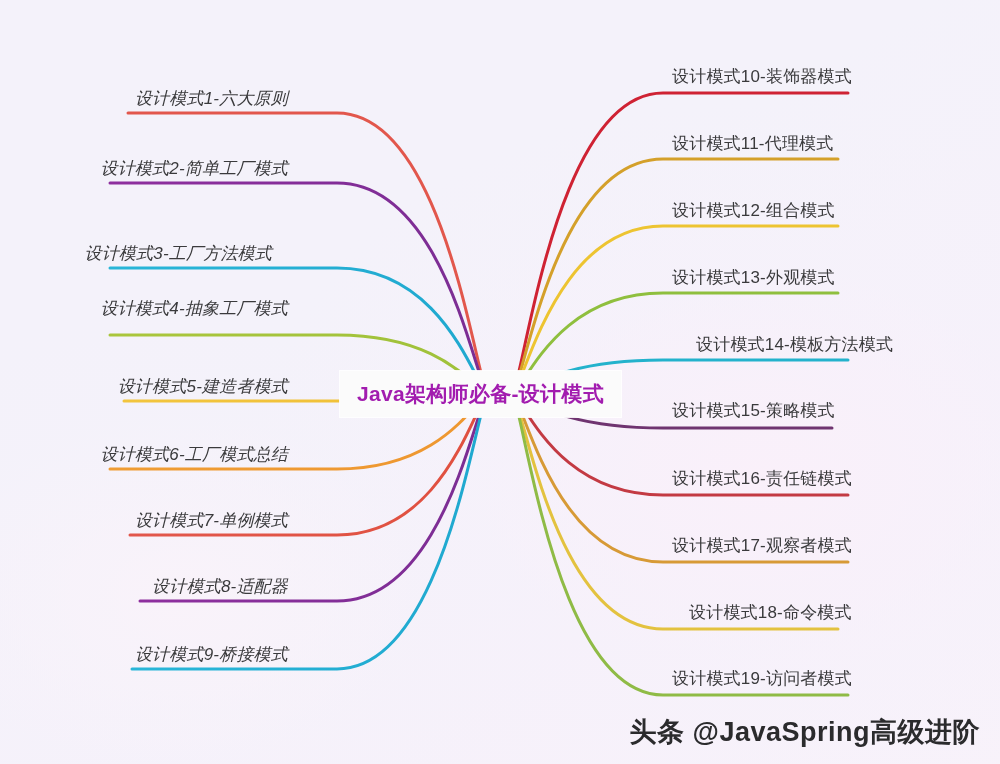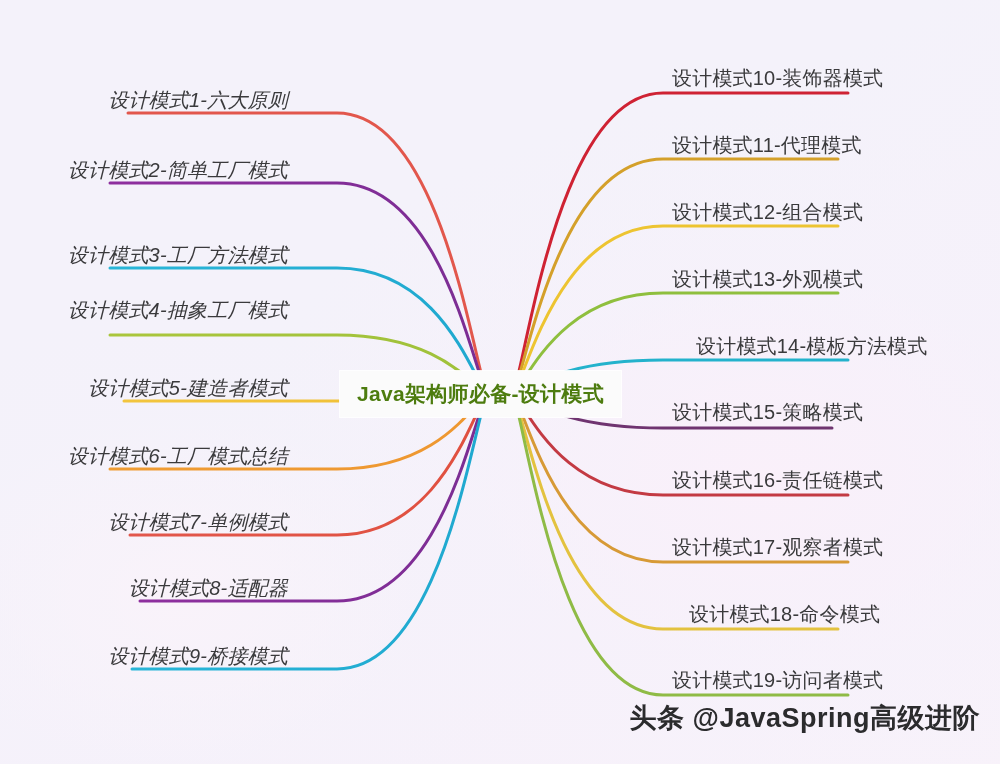--- a/index.html
+++ b/index.html
@@ -26,21 +26,21 @@
   #wires {
     position: absolute;
     left: 0;
     top: 0;
     width: 1000px;
     height: 764px;
     pointer-events: none;
   }
   .node-label {
     position: absolute;
-    font-size: 20px;
+    font-size: 17px;
     color: #3a3a3c;
     white-space: nowrap;
     letter-spacing: 0.2px;
     line-height: 1;
   }
   .node-label.left  { text-align: right; font-style: italic; }
   .node-label.right { text-align: left; }
 
   #center-node {
     position: absolute;
@@ -50,28 +50,28 @@
     height: 46px;
     background: #fbfbfb;
     display: flex;
     align-items: center;
     justify-content: center;
     box-shadow: 0 0 0 1px rgba(255,255,255,0.9);
   }
   #center-node-text {
     font-size: 21px;
     font-weight: bold;
-    color: #4d7c0f;
+    color: #a21caf;
     white-space: nowrap;
     letter-spacing: 0.3px;
   }
   #watermark {
     position: absolute;
     right: 20px;
-    bottom: 28px;
+    bottom: 14px;
     font-size: 27px;
     font-weight: bold;
     color: #2b2b2d;
     white-space: nowrap;
     letter-spacing: 0.5px;
   }
 </style>
 </head>
 <body>
 
@@ -175,21 +175,21 @@
         <path d="M 848 495 L 663 495 C 559 495, 527 406.12, 513 394" fill="none" stroke="url(#g-right-16)" stroke-width="3" stroke-linecap="round"></path>
         <path d="M 848 562 L 663 562 C 559 562, 527 414.16, 513 394" fill="none" stroke="url(#g-right-17)" stroke-width="3" stroke-linecap="round"></path>
         <path d="M 838 629 L 663 629 C 559 629, 527 422.2, 513 394" fill="none" stroke="url(#g-right-18)" stroke-width="3" stroke-linecap="round"></path>
         <path d="M 848 695 L 663 695 C 559 695, 527 430.12, 513 394" fill="none" stroke="url(#g-right-19)" stroke-width="3" stroke-linecap="round"></path>
       </g>
   </svg>
 
   <div id="labels-left">
       <div class="node-label left" style="right: 712px; top: 90px;">设计模式1-六大原则</div>
       <div class="node-label left" style="right: 712px; top: 160px;">设计模式2-简单工厂模式</div>
-      <div class="node-label left" style="right: 712px; top: 245px;">设计模式3-工厂方法模式</div>
+      <div class="node-label left" style="right: 728px; top: 245px;">设计模式3-工厂方法模式</div>
       <div class="node-label left" style="right: 712px; top: 300px;">设计模式4-抽象工厂模式</div>
       <div class="node-label left" style="right: 712px; top: 378px; margin-left: 20px;">设计模式5-建造者模式</div>
       <div class="node-label left" style="right: 712px; top: 446px;">设计模式6-工厂模式总结</div>
       <div class="node-label left" style="right: 712px; top: 512px;">设计模式7-单例模式</div>
       <div class="node-label left" style="right: 712px; top: 578px;">设计模式8-适配器</div>
       <div class="node-label left" style="right: 712px; top: 646px;">设计模式9-桥接模式</div>
     </div>
   <div id="labels-right">
       <div class="node-label right" style="left: 672px; top: 68px;">设计模式10-装饰器模式</div>
       <div class="node-label right" style="left: 672px; top: 135px;">设计模式11-代理模式</div>

